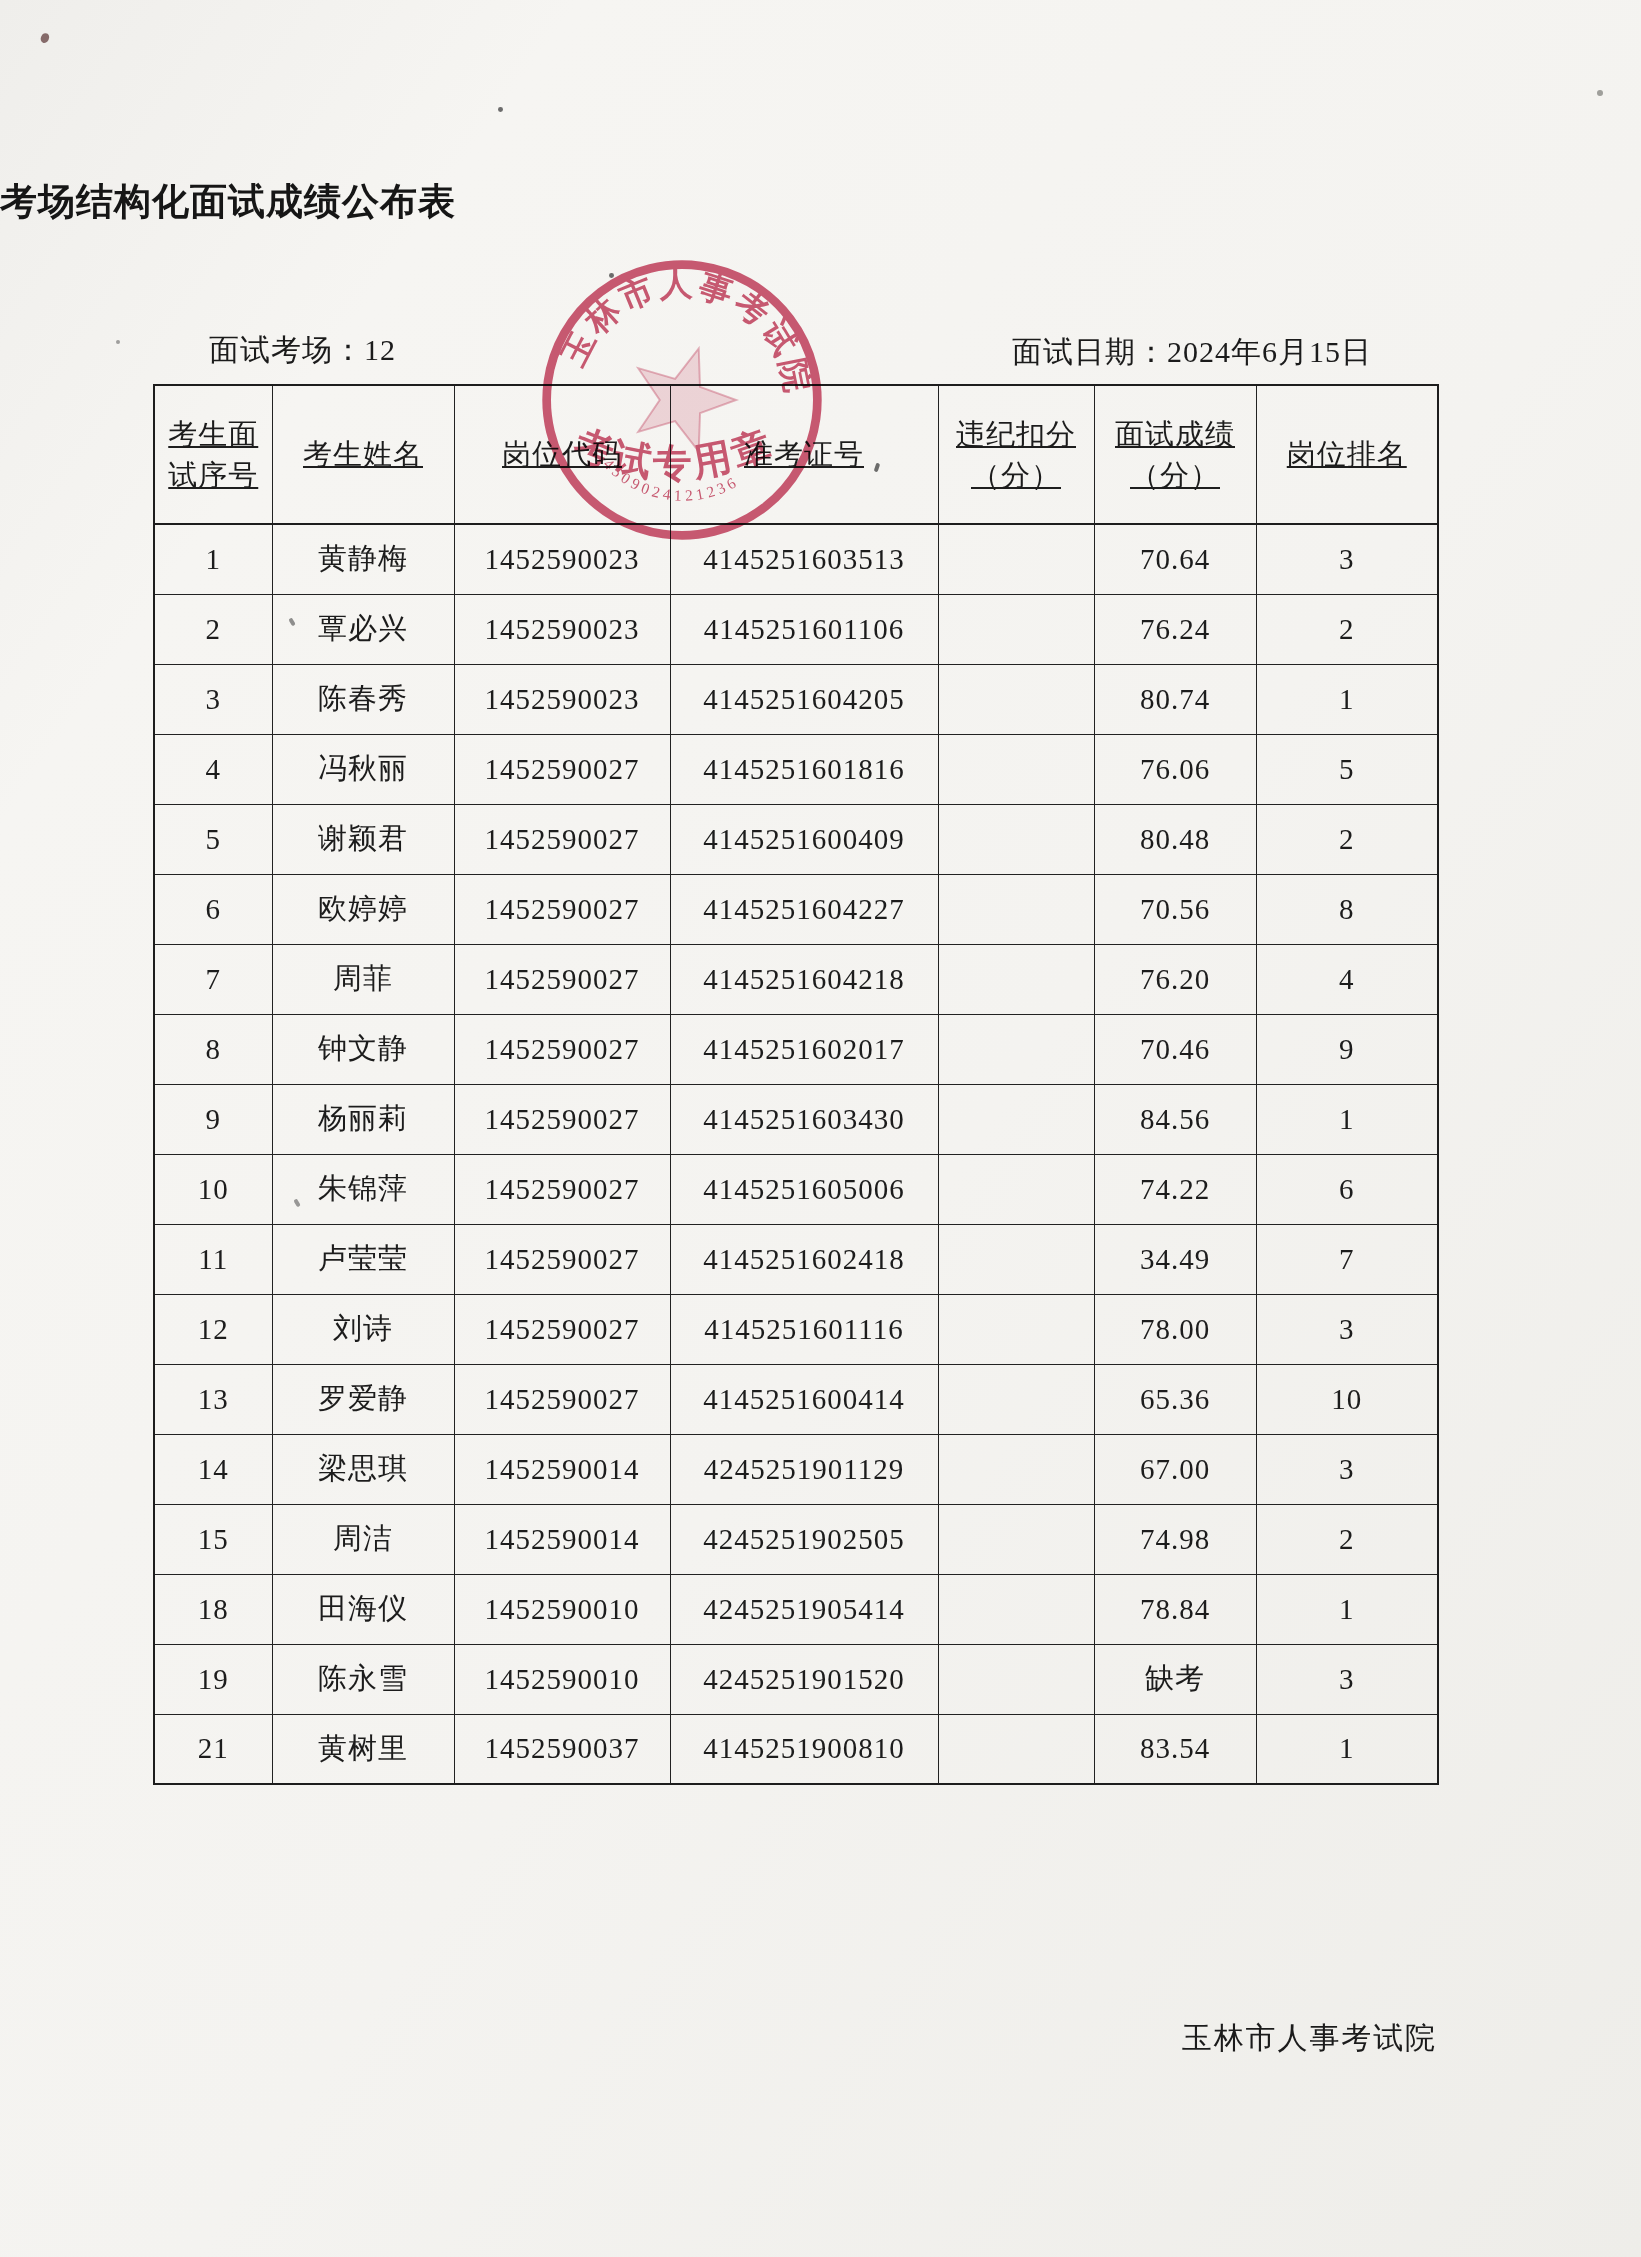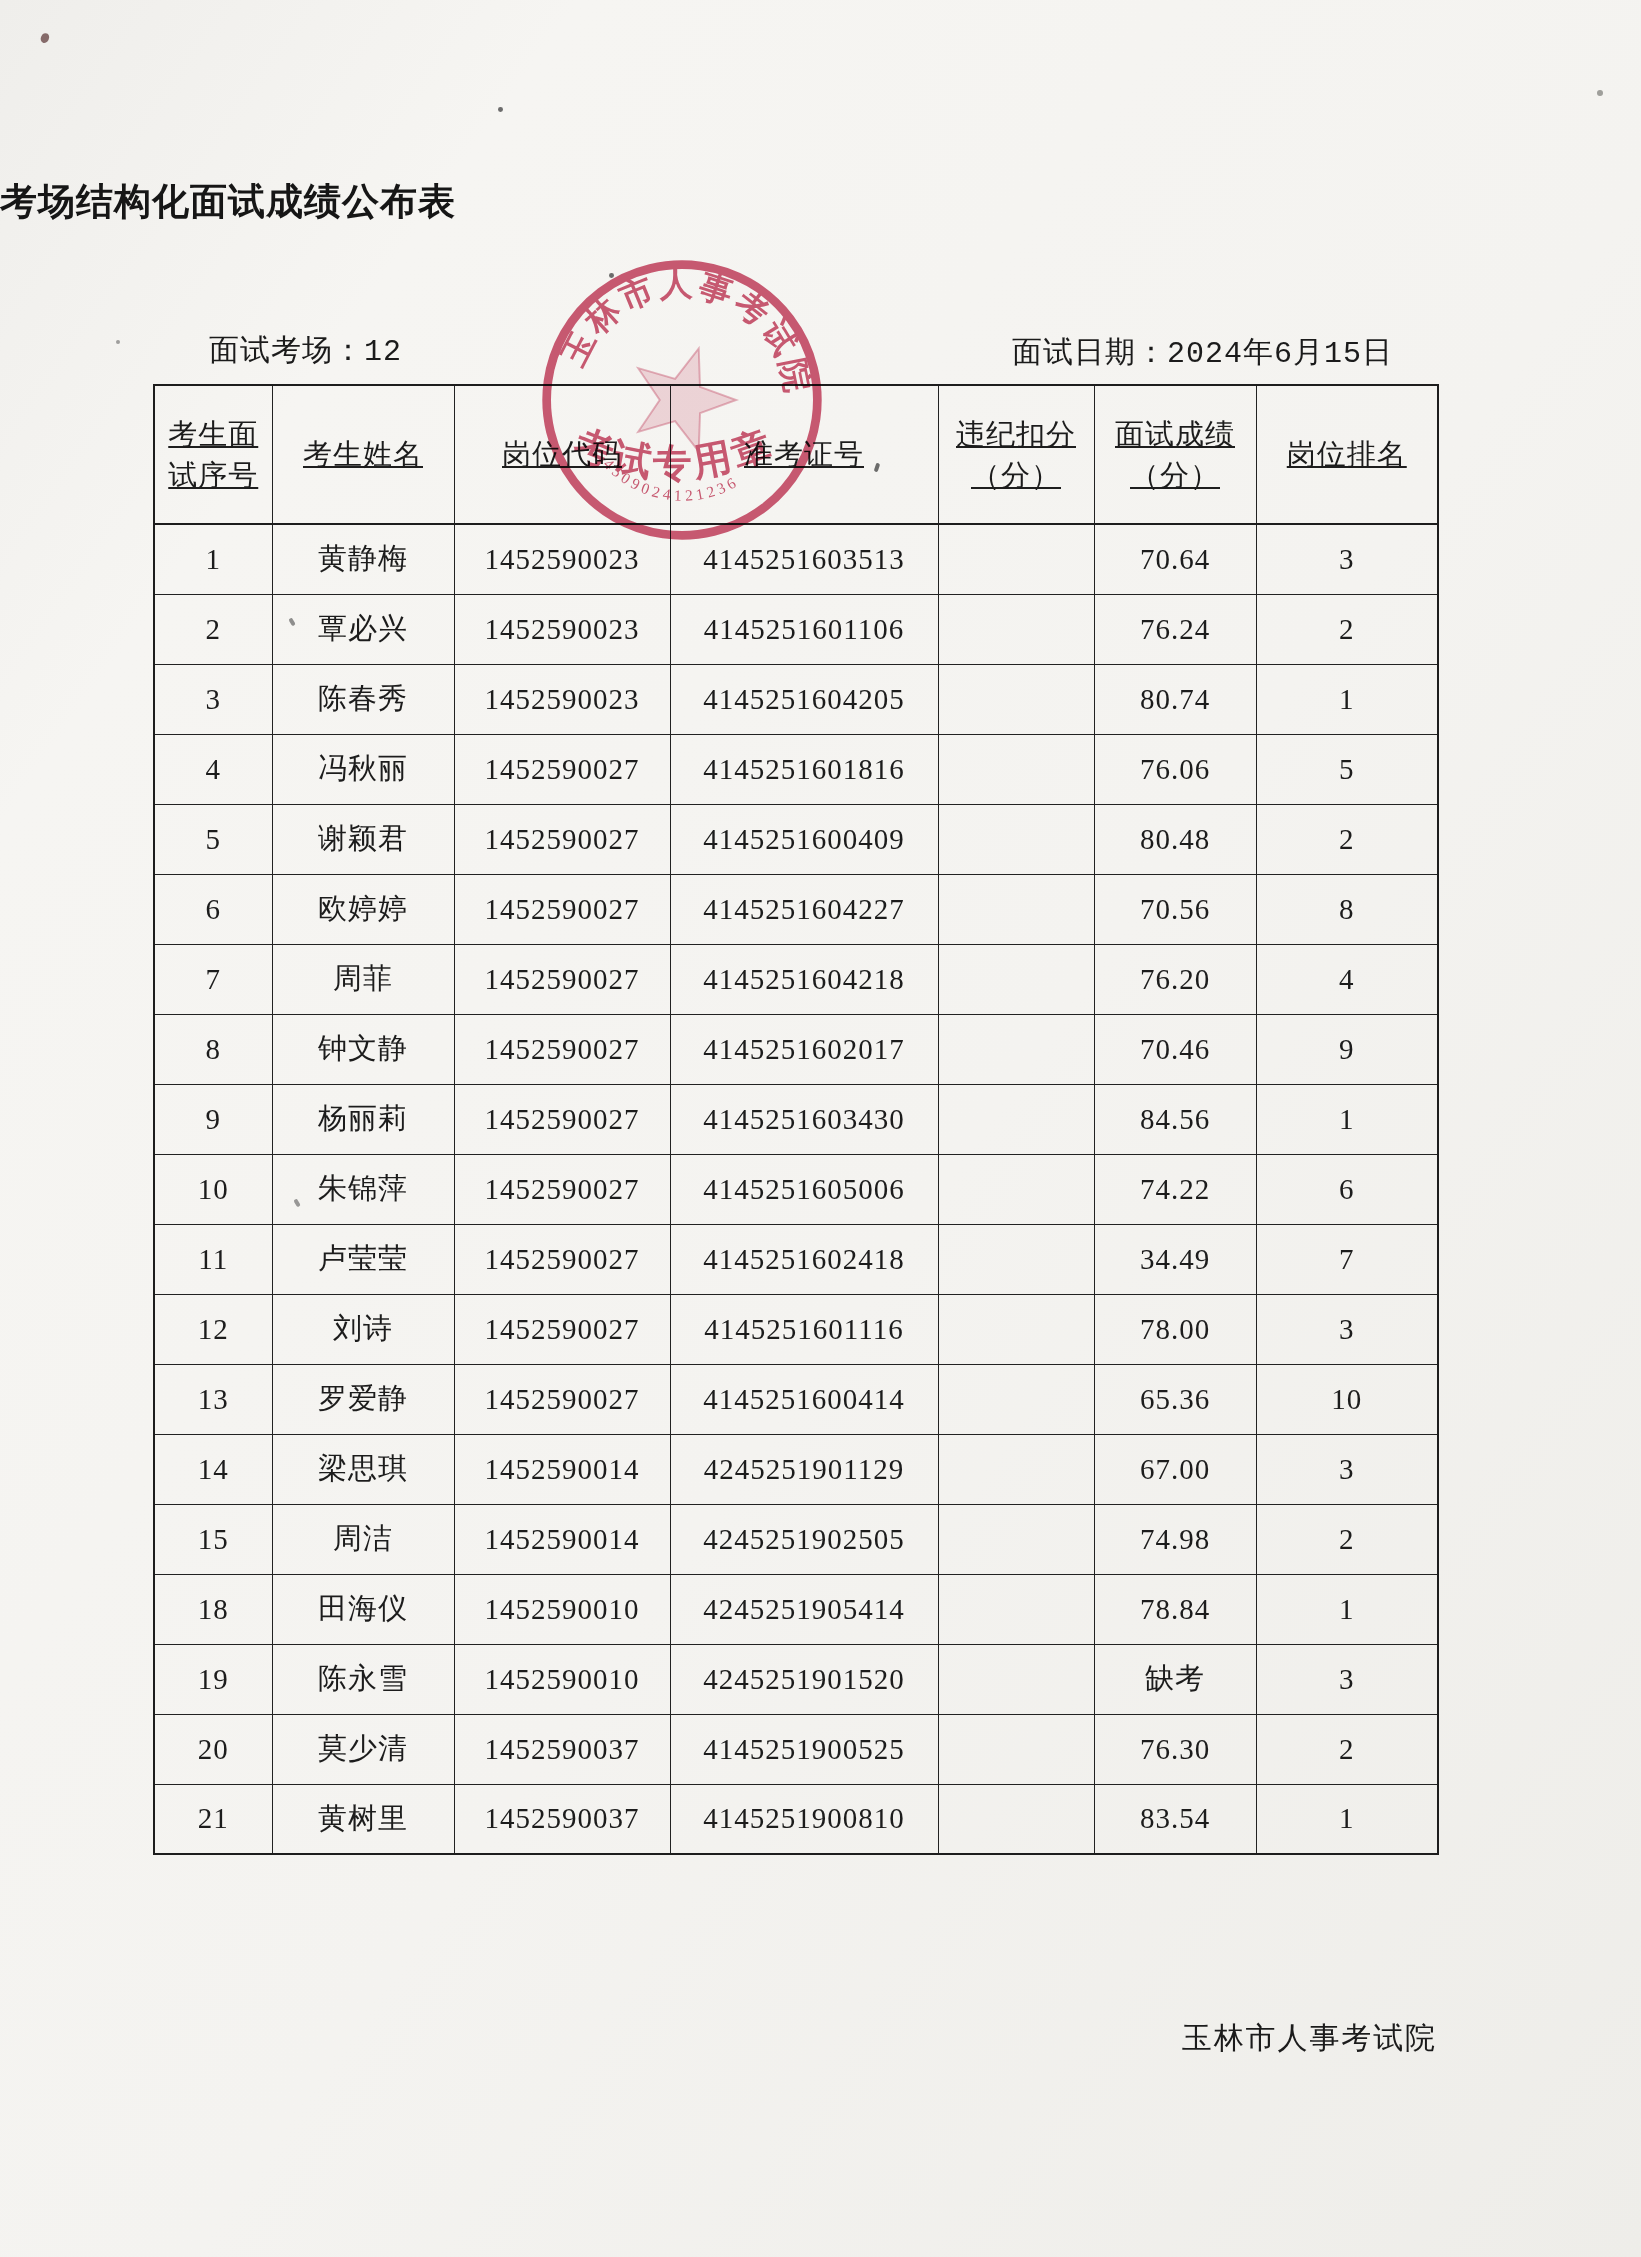--- a/index.html
+++ b/index.html
@@ -13,21 +13,21 @@
   }
 
   .doc-title {
     position:absolute; top:177px; left:0; width:1574px;
     text-align:left;
     font-family:"Liberation Sans", sans-serif;
     font-weight:bold; font-size:37px; letter-spacing:1px;
     color:#161616;
   }
 
-  .meta { position:absolute; font-size:30px; color:#1b1b1b; letter-spacing:1px;font-family:Liberation Mono, monospace; }
+  .meta { position:absolute; font-size:30px; color:#1b1b1b; letter-spacing:1px; }
   .meta-room { left:209px; top:330px; }
   .meta-date { left:1012px; top:332px; }
 
   table.score-table {
     position:absolute; left:153px; top:384px; width:1284px;
     border-collapse:collapse; table-layout:fixed;
     border:2.9px solid #1d1d1d;
     background:transparent;
   }
   .score-table th, .score-table td {
@@ -244,29 +244,20 @@
         <tr>
           <td>19</td>
           <td>陈永雪</td>
           <td>1452590010</td>
           <td>4245251901520</td>
           <td></td>
           <td>缺考</td>
           <td>3</td>
         </tr>
         <tr>
-          <td>20</td>
-          <td>莫少清</td>
-          <td>1452590037</td>
-          <td>4145251900525</td>
-          <td></td>
-          <td>76.30</td>
-          <td>2</td>
-        </tr>
-        <tr>
           <td>21</td>
           <td>黄树里</td>
           <td>1452590037</td>
           <td>4145251900810</td>
           <td></td>
           <td>83.54</td>
           <td>1</td>
         </tr>
       </tbody>
   </table>

